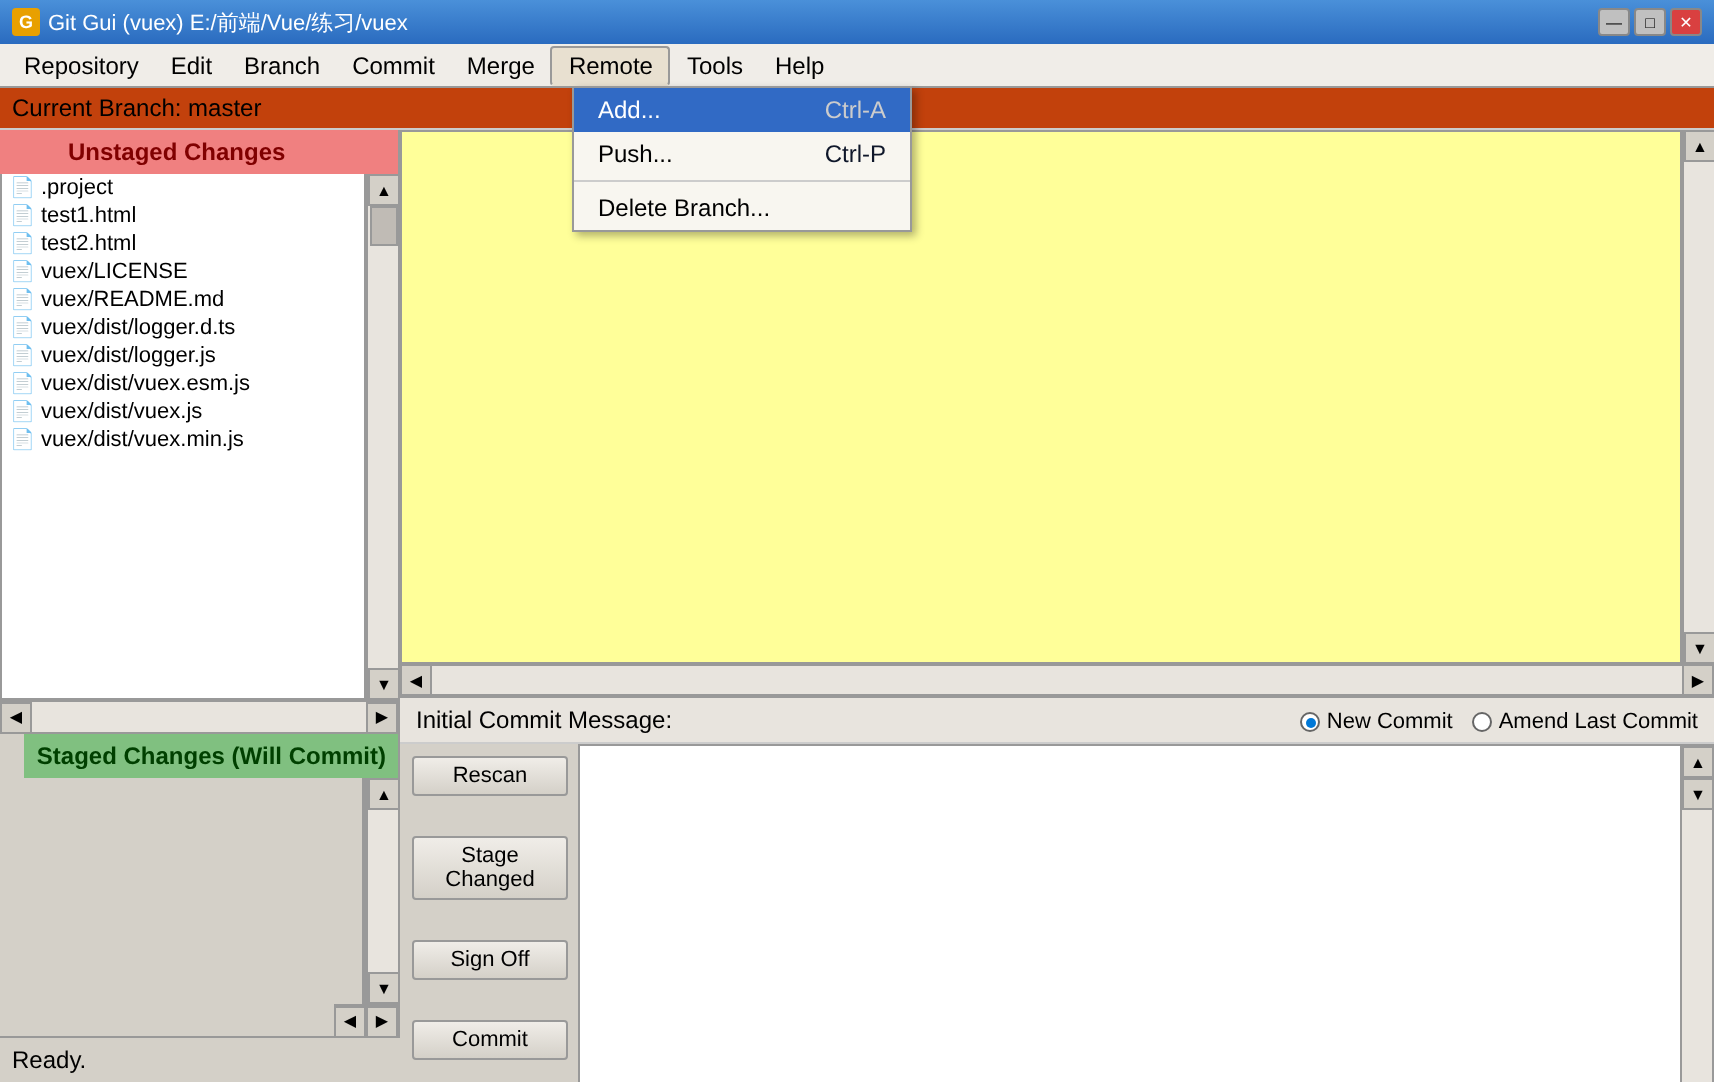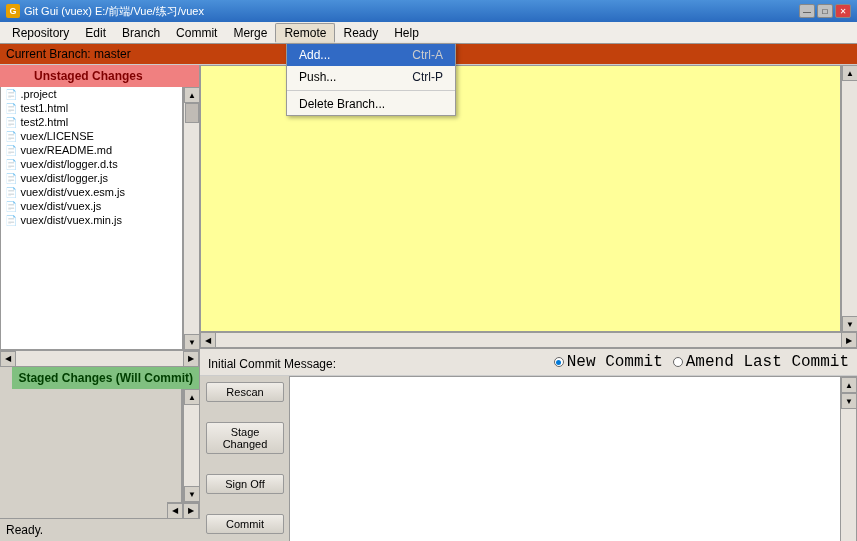--- a/index.html
+++ b/index.html
@@ -260,22 +260,21 @@
 
     .radio-group {
       display: flex;
       align-items: center;
       gap: 10px;
     }
     .radio-option {
       display: flex;
       align-items: center;
       gap: 3px;
-      font-size: 16px;
-      font-family: Liberation Mono, monospace;
+      font-size: 11px;
     }
     .radio-circle {
       width: 10px;
       height: 10px;
       border-radius: 50%;
       border: 1px solid #666;
       background: white;
       display: flex;
       align-items: center;
       justify-content: center;
@@ -420,21 +419,21 @@
   </div>
 </div>
 
 <div class="menu-bar">
   <div class="menu-item">Repository</div>
   <div class="menu-item">Edit</div>
   <div class="menu-item">Branch</div>
   <div class="menu-item">Commit</div>
   <div class="menu-item">Merge</div>
   <div class="menu-item active">Remote</div>
-  <div class="menu-item">Ready</div>
+  <div class="menu-item">Tools</div>
   <div class="menu-item">Help</div>
 
   <div class="dropdown-menu" id="remote-dropdown">
     <div class="dropdown-item highlighted">
       <span>Add...</span>
       <span class="shortcut">Ctrl-A</span>
     </div>
     <div class="dropdown-item">
       <span>Push...</span>
       <span class="shortcut">Ctrl-P</span>

